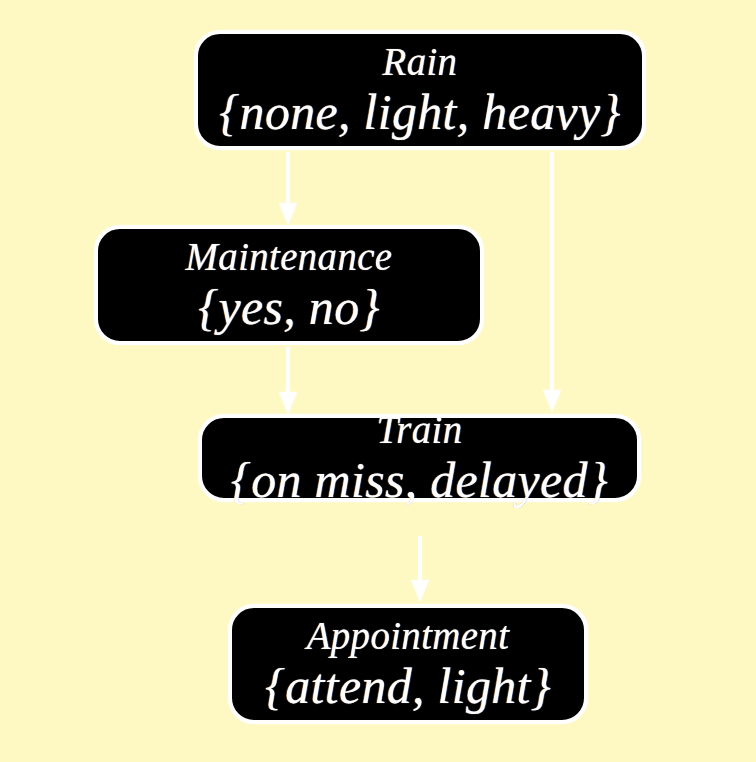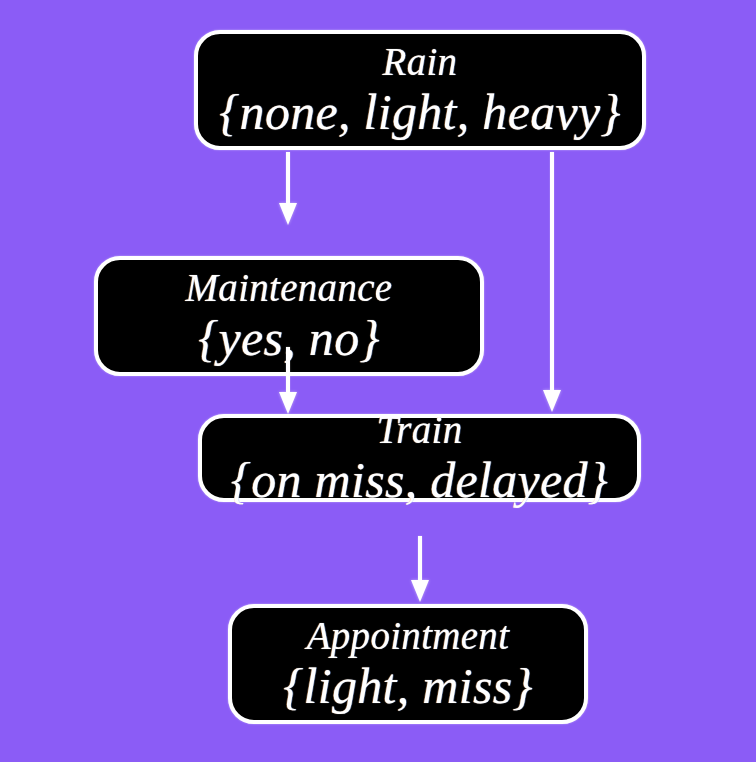--- a/index.html
+++ b/index.html
@@ -4,21 +4,21 @@
 <style>
   html, body {
     margin: 0;
     padding: 0;
     background: #000000;
   }
   #canvas {
     position: relative;
     width: 756px;
     height: 762px;
-    background: #8b5cf6;
+    background: #fef9c3;
     overflow: hidden;
     font-family: "Liberation Serif", "DejaVu Serif", serif;
   }
 
   
   .node {
     position: absolute;
     box-sizing: border-box;
     background: #000000;
     border: 4px solid #ffffff;
@@ -42,21 +42,21 @@
     font-size: 39px;
     white-space: nowrap;
   }
   .node .st {
     font-size: 50px;
     white-space: nowrap;
     margin-top: 2px;
   }
 
   #node-rain        { left: 194px; top: 30px;  width: 452px; height: 120px; }
-  #node-maintenance { left: 94px;  top: 225px; width: 390px; height: 120px; margin-top: 31px; }
+  #node-maintenance { left: 94px;  top: 225px; width: 390px; height: 120px; }
   #node-train       { left: 198px; top: 414px; width: 443px; height: 88px; }
   #node-appointment { left: 228px; top: 604px; width: 360px; height: 120px; }
 
   
   .edge {
     position: absolute;
     overflow: visible;
   }
   .edge-line {
     position: absolute;
@@ -112,21 +112,21 @@
     <span class="st">{yes, no}</span>
   </div>
 
   <div class="node" id="node-train">
     <span class="nm">Train</span>
     <span class="st">{on miss, delayed}</span>
   </div>
 
   <div class="node" id="node-appointment">
     <span class="nm">Appointment</span>
-    <span class="st">{light, miss}</span>
+    <span class="st">{attend, light}</span>
   </div>
 
   <div class="edge" id="edge-rain-maintenance">
     <div class="edge-line"></div>
     <div class="edge-head"></div>
   </div>
 
   <div class="edge" id="edge-rain-train">
     <div class="edge-line"></div>
     <div class="edge-head"></div>

